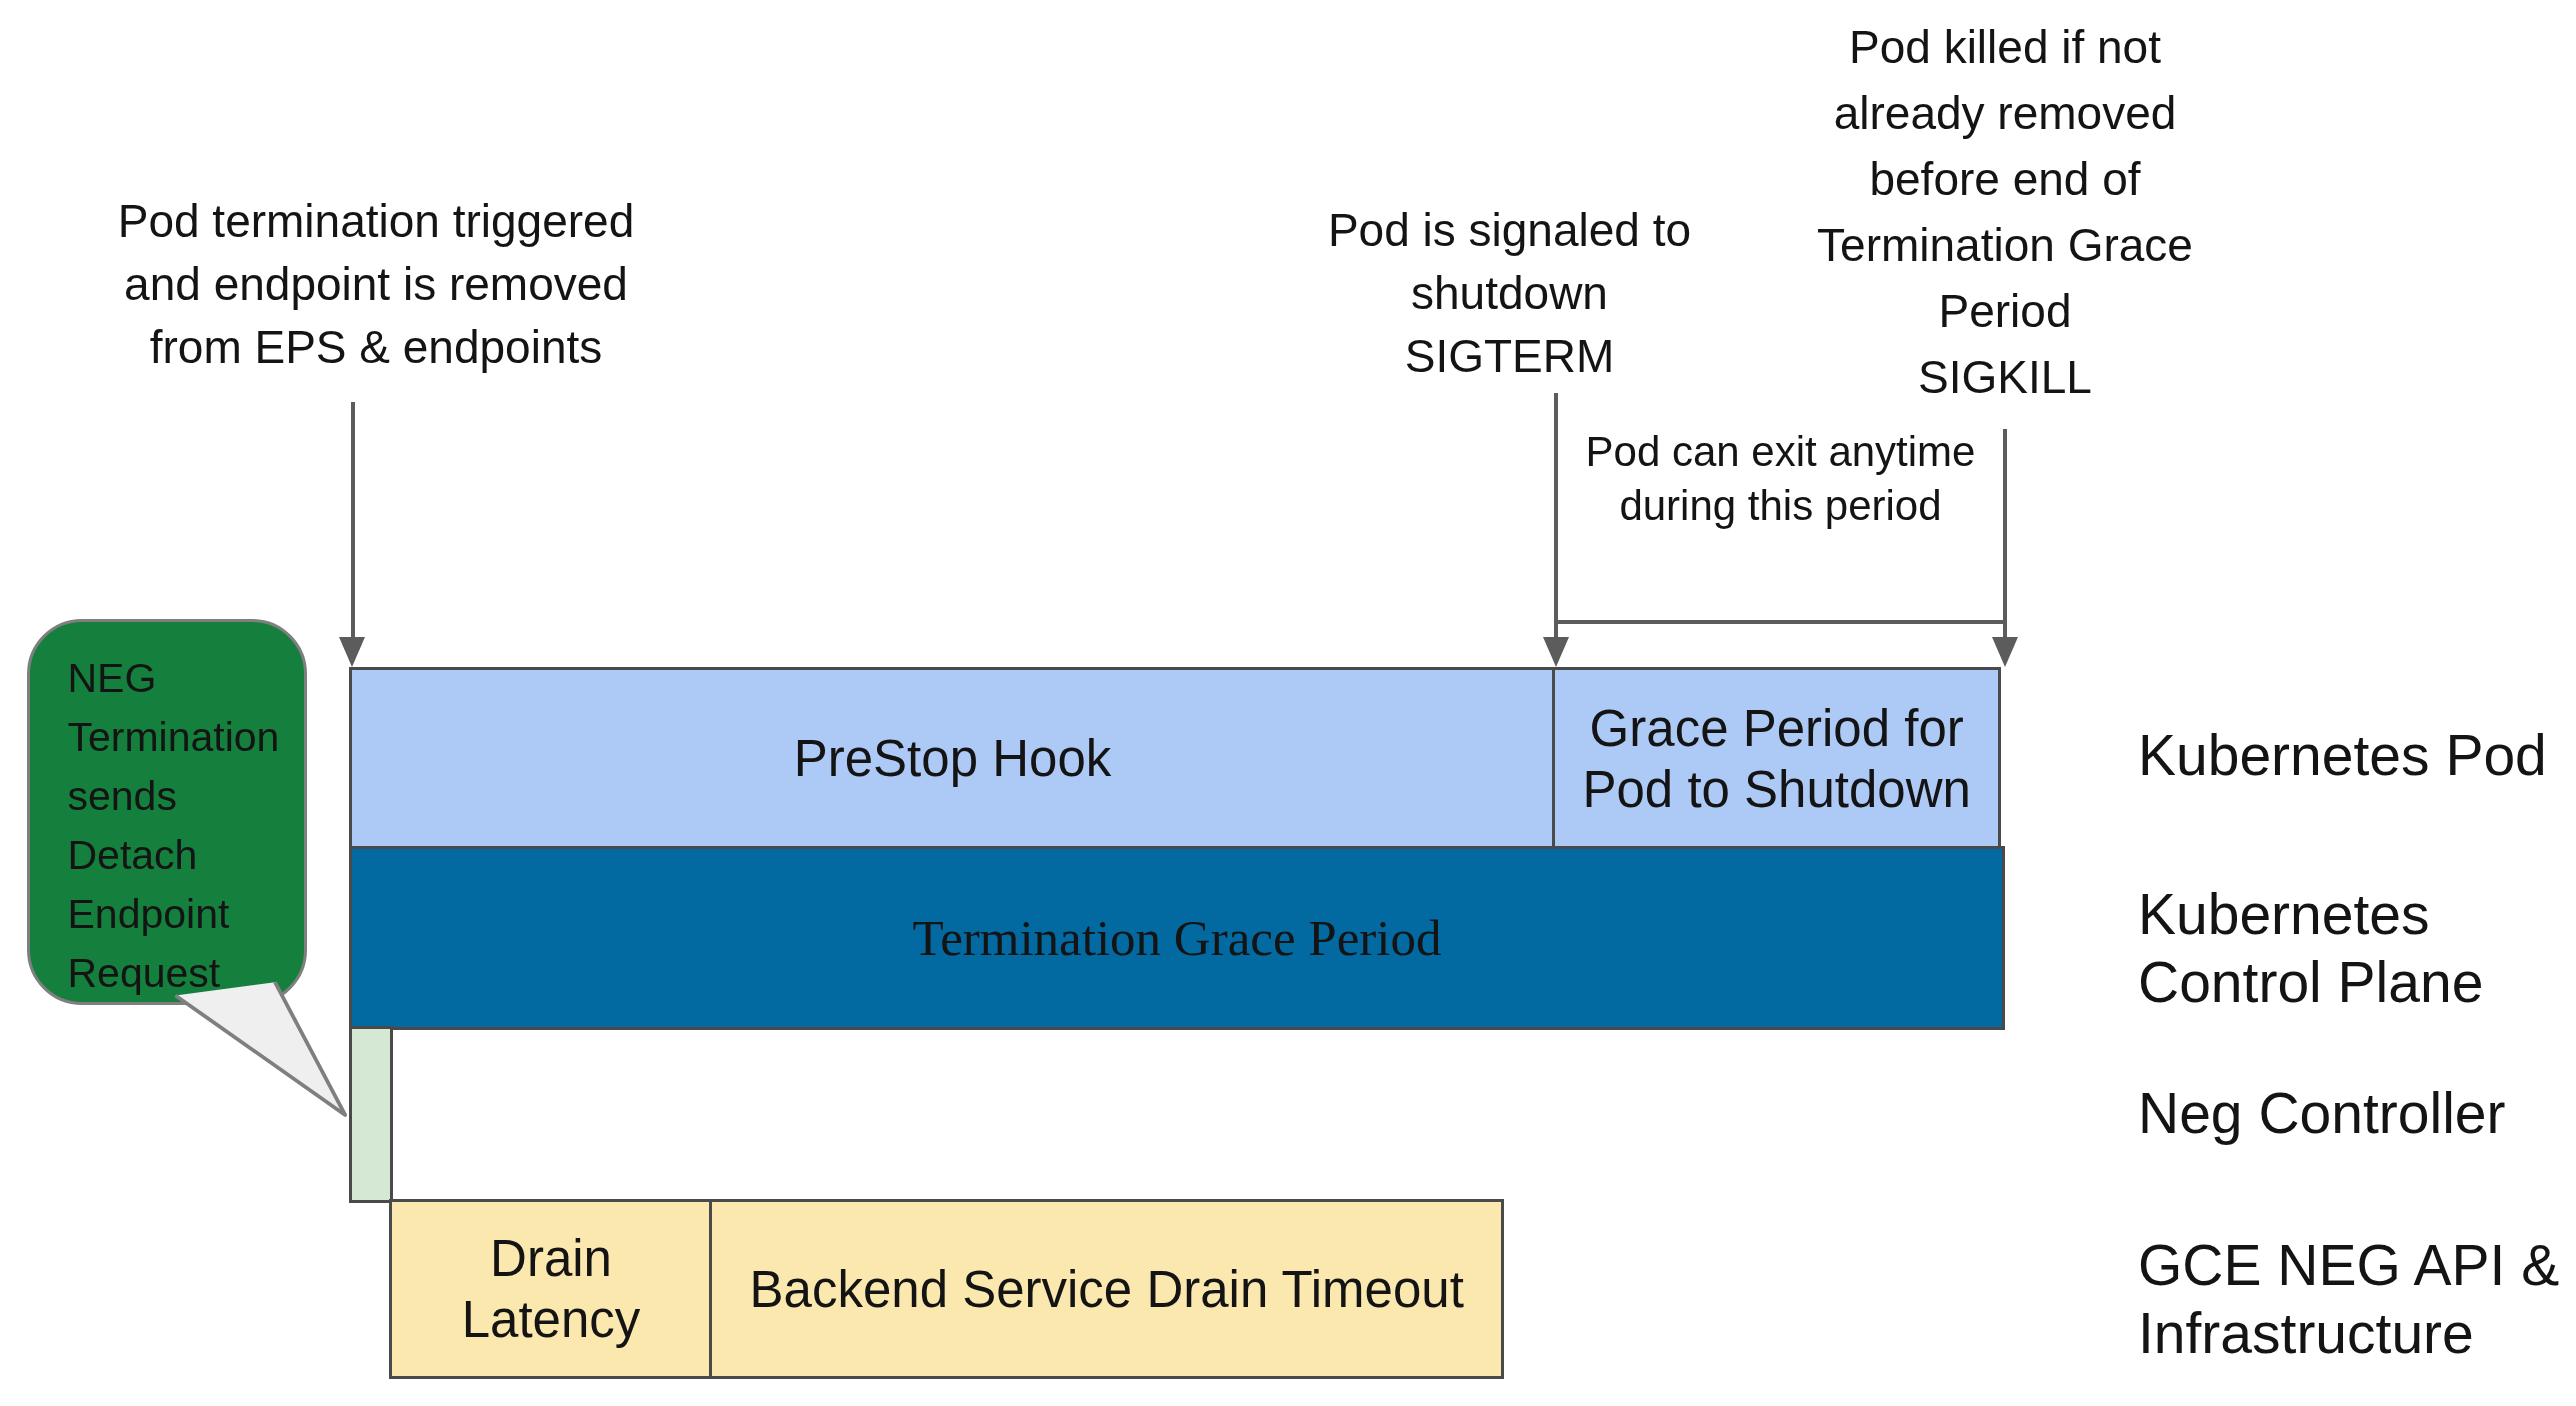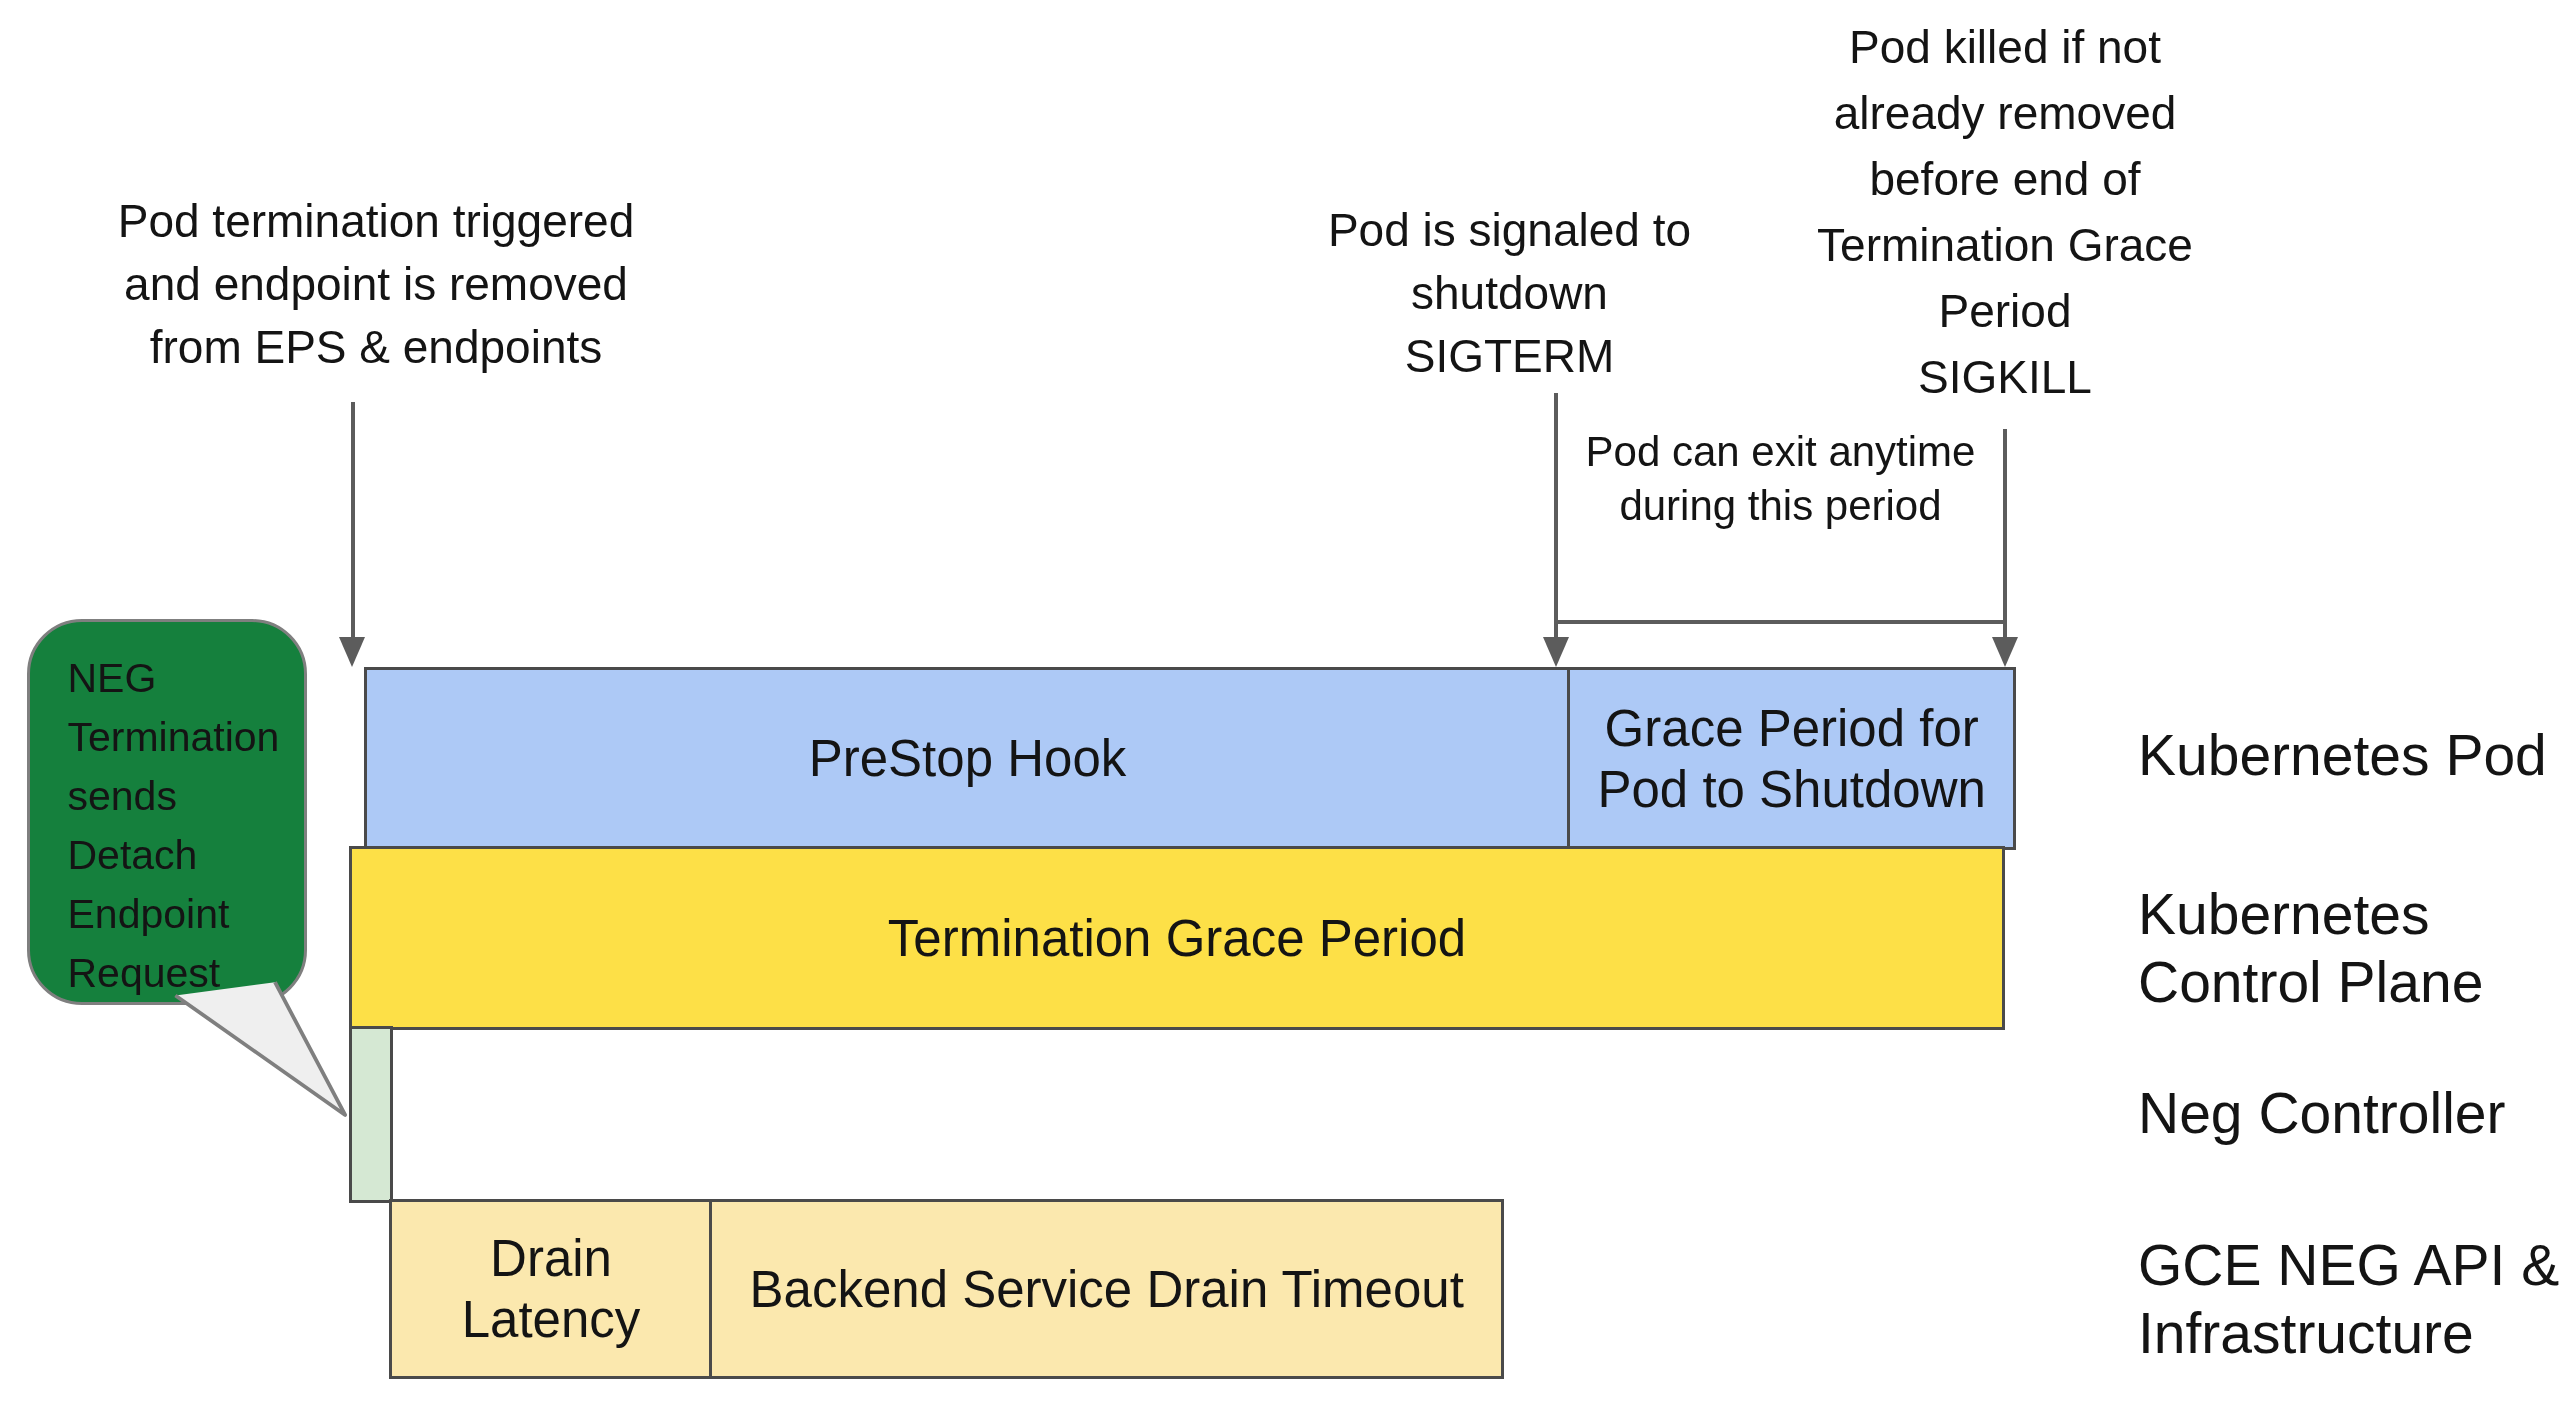--- a/index.html
+++ b/index.html
@@ -20,21 +20,21 @@
     border-top:30px solid #5c5c5c;
   }
   
   .bar{position:absolute;display:flex;}
   .seg{
     display:flex;align-items:center;justify-content:center;text-align:center;
     font-size:51px;line-height:61px;border:3.8px solid #4a4a4a;box-sizing:border-box;
   }
   .seg + .seg{margin-left:-3.8px;}
   .seg-blue{background:#adc9f6;}
-  .seg-lightblue{background:#fde047;}
+  .seg-lightblue{background:#0369a1;font-family:Liberation Serif, serif;}
   .seg-green{background:#d5e8d3;}
   .seg-yellow{background:#fbe8ae;}
   
   .side-label{position:absolute;left:2138px;font-size:57px;line-height:68px;white-space:nowrap;}
   
   .bubble{
     position:absolute;left:26.5px;top:619px;width:280px;height:386px;
     background:#15803d;border:3.8px solid #7f7f7f;border-radius:55px;
     box-sizing:border-box;padding:26.5px 0 0 38px;font-size:41px;line-height:59px;
   }
@@ -75,21 +75,21 @@
   <div class="arrowhead" style="left:339px;top:637px;"></div>
 
   <div class="vline" style="left:1554px;top:393px;height:246px;"></div>
   <div class="arrowhead" style="left:1543px;top:637px;"></div>
 
   <div class="vline" style="left:2003px;top:429px;height:210px;"></div>
   <div class="arrowhead" style="left:1992px;top:637px;"></div>
 
   <div class="hline" style="left:1556px;top:620px;width:449px;"></div>
 
-  <div class="bar" style="left:349px;top:667px;margin-left:15px;">
+  <div class="bar" style="left:349px;top:667px;">
     <div class="seg seg-blue" style="width:1207px;height:183px;">
       <span>PreStop Hook</span>
     </div>
     <div class="seg seg-blue" style="width:449px;height:183px;padding:0 9.5px;">
       <span>Grace Period for Pod to Shutdown</span>
     </div>
   </div>
 
   <div class="bar" style="left:349px;top:846px;">
     <div class="seg seg-lightblue" style="width:1656px;height:184px;">

